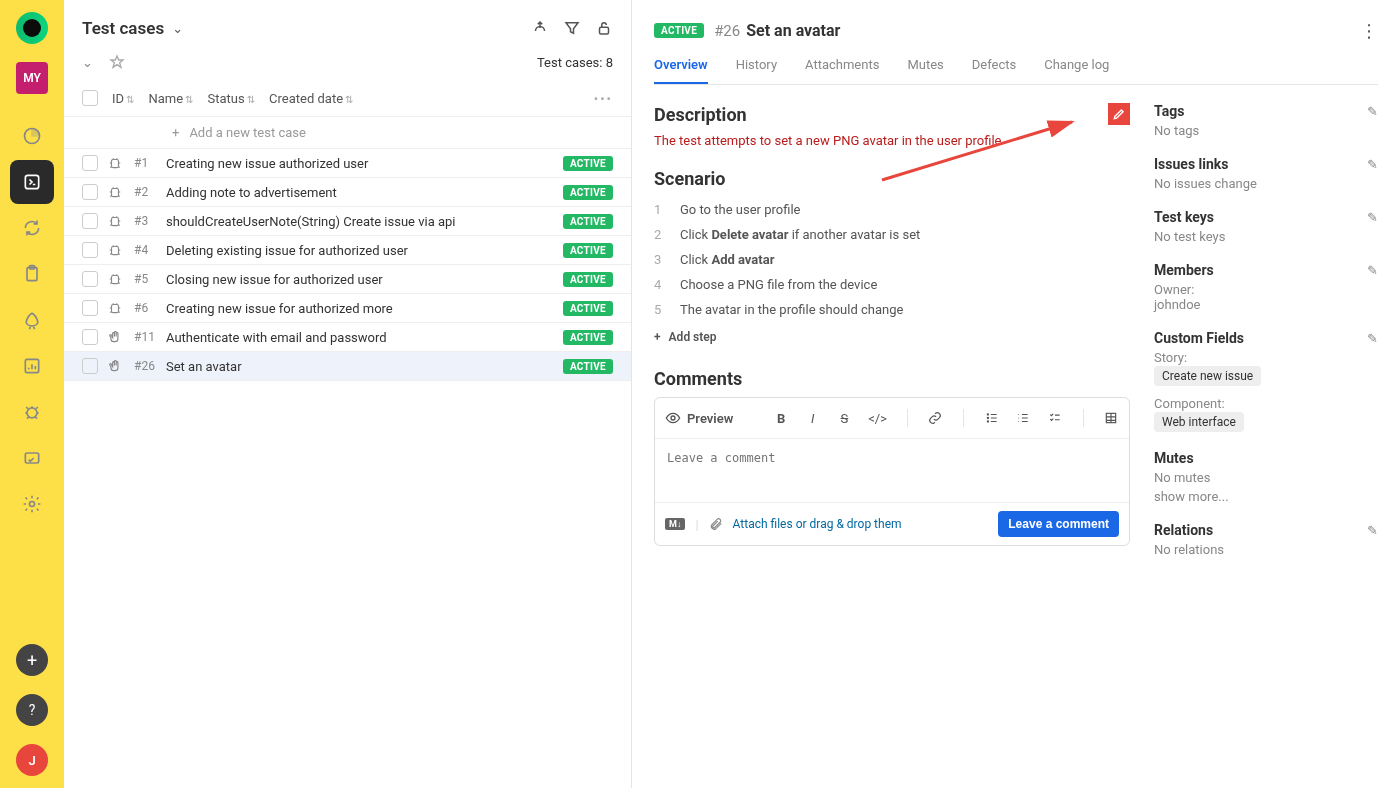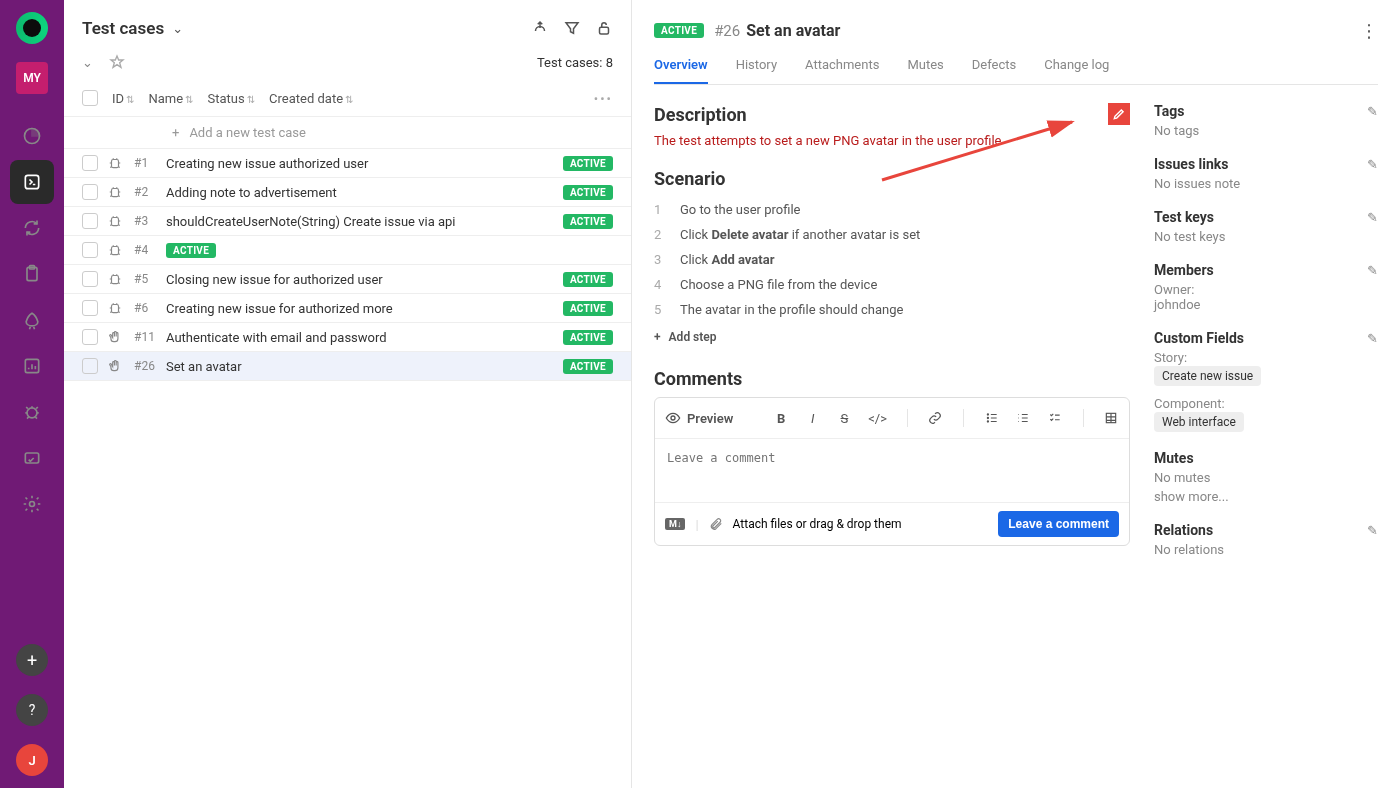--- a/index.html
+++ b/index.html
@@ -1,18 +1,18 @@
 <!DOCTYPE html>
 <html><head>
 <meta charset="utf-8">
 <style>
 * { box-sizing: border-box; margin: 0; padding: 0; }
 body { font-family: -apple-system, BlinkMacSystemFont, "Segoe UI", Roboto, sans-serif; font-size: 13px; color: #333; background: #fff; overflow: hidden; }
 .app { display: flex; height: 788px; width: 1400px; }
-.sidebar { width: 64px; background: #701a75; display: flex; flex-direction: column; align-items: center; padding-top: 12px; }
+.sidebar { width: 64px; background: #fde047; display: flex; flex-direction: column; align-items: center; padding-top: 12px; }
 .logo { width: 32px; height: 32px; background: conic-gradient(from 90deg, #0dd47e, #0dba6f, #0dd47e); border-radius: 50%; margin-bottom: 18px; position: relative; }
 .logo::after { content: ''; position: absolute; width: 18px; height: 18px; background: #0c0c0c; border-radius: 50%; top: 7px; left: 7px; }
 .avatar-my { width: 32px; height: 32px; background: #c41e6e; color: #fff; font-size: 12px; font-weight: 600; display: flex; align-items: center; justify-content: center; border-radius: 4px; margin-bottom: 20px; }
 .nav-icon { width: 44px; height: 44px; display: flex; align-items: center; justify-content: center; color: #888; cursor: pointer; border-radius: 8px; margin-bottom: 2px; }
 .nav-icon.active { background: #2a2a2a; color: #fff; }
 .nav-spacer { flex: 1; }
 .add-circle { width: 32px; height: 32px; background: #444; color: #fff; border-radius: 50%; display: flex; align-items: center; justify-content: center; font-size: 18px; margin-bottom: 18px; cursor: pointer; }
 .help-circle { width: 32px; height: 32px; background: #444; color: #fff; border-radius: 50%; display: flex; align-items: center; justify-content: center; font-size: 14px; margin-bottom: 18px; cursor: pointer; }
 .user-avatar { width: 32px; height: 32px; background: #e8453c; color: #fff; font-weight: 600; border-radius: 50%; display: flex; align-items: center; justify-content: center; margin-bottom: 12px; cursor: pointer; }
 .col-left { width: 568px; border-right: 1px solid #e5e5e5; display: flex; flex-direction: column; }
@@ -56,21 +56,21 @@
 .add-step { display: flex; align-items: center; gap: 8px; color: #555; font-size: 12px; font-weight: 600; margin-bottom: 24px; cursor: pointer; }
 .comment-box { border: 1px solid #ddd; border-radius: 6px; }
 .comment-toolbar { display: flex; align-items: center; padding: 8px 10px; border-bottom: 1px solid #eee; gap: 16px; }
 .prev-btn { display: flex; align-items: center; gap: 6px; color: #555; font-weight: 600; font-size: 13px; cursor: pointer; padding-right: 8px; }
 .tb-ico { width: 26px; height: 24px; display: flex; align-items: center; justify-content: center; color: #555; cursor: pointer; font-size: 13px; }
 .tb-sep { width: 1px; height: 18px; background: #e5e5e5; margin: 0 4px; }
 .comment-area { width: 100%; border: none; resize: none; padding: 12px; font-family: monospace; font-size: 12px; color: #999; min-height: 60px; }
 .comment-foot { display: flex; align-items: center; padding: 8px 10px; border-top: 1px solid #eee; gap: 10px; }
 .md-badge { background: #666; color: #fff; font-size: 9px; padding: 1px 4px; border-radius: 2px; font-weight: 700; }
 .foot-sep { color: #ddd; }
-.attach-text { color: #000000; font-size: 12px; }
+.attach-text { color: #0369a1; font-size: 12px; }
 .leave-btn { margin-left: auto; background: #1b68e6; color: #fff; border: none; padding: 6px 10px; border-radius: 4px; font-size: 12px; font-weight: 600; cursor: pointer; }
 .side-block { margin-bottom: 18px; }
 .side-head { display: flex; align-items: center; margin-bottom: 4px; }
 .side-title { font-size: 14px; font-weight: 700; }
 .side-edit { margin-left: auto; color: #888; cursor: pointer; }
 .side-text { color: #888; font-size: 13px; }
 .chip { display: inline-block; background: #eee; padding: 3px 8px; border-radius: 4px; font-size: 12px; margin-top: 1px; }
 .timestamp { color: #555; font-size: 13px; line-height: 1.5; margin-bottom: 16px; }
 .arrow-annotation { position: absolute; pointer-events: none; }
 svg { display: block; }
@@ -226,20 +226,21 @@
         </div>
         <div class="tc-row">
           <span class="checkbox"></span>
           <span class="bug-ico">
             <svg width="14" height="14" viewBox="0 0 24 24" fill="none" stroke="#888" stroke-width="2">
               <rect x="6" y="6" width="12" height="14" rx="3"></rect>
               <path d="M9 4v2M15 4v2M6 12H3M21 12h-3M6 18l-2 2M18 18l2 2"></path>
             </svg>
           </span>
           <span class="tc-id">#4</span>
+          <span class="tc-name">Deleting existing issue for authorized user</span>
           <span class="badge-active">ACTIVE</span>
         </div>
         <div class="tc-row">
           <span class="checkbox"></span>
           <span class="bug-ico">
             <svg width="14" height="14" viewBox="0 0 24 24" fill="none" stroke="#888" stroke-width="2">
               <rect x="6" y="6" width="12" height="14" rx="3"></rect>
               <path d="M9 4v2M15 4v2M6 12H3M21 12h-3M6 18l-2 2M18 18l2 2"></path>
             </svg>
           </span>
@@ -413,21 +414,21 @@
               <span class="side-title">Tags</span>
               <span class="side-edit">✎</span>
             </div>
           <div class="side-text">No tags</div>
         </div>
         <div class="side-block">
           <div class="side-head">
               <span class="side-title">Issues links</span>
               <span class="side-edit">✎</span>
             </div>
-          <div class="side-text">No issues note</div>
+          <div class="side-text">No issues change</div>
         </div>
         <div class="side-block">
           <div class="side-head">
               <span class="side-title">Test keys</span>
               <span class="side-edit">✎</span>
             </div>
           <div class="side-text">No test keys</div>
         </div>
         <div class="side-block">
           <div class="side-head">

